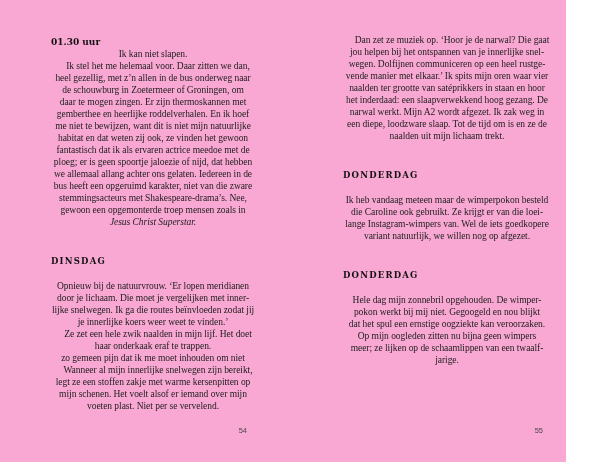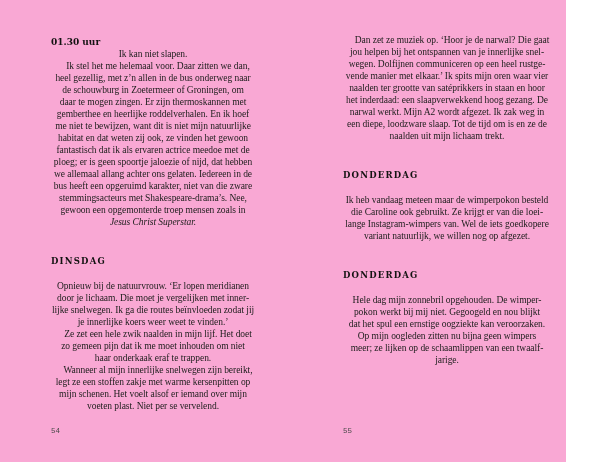--- a/index.html
+++ b/index.html
@@ -55,25 +55,25 @@
     line-height: 12px;
     letter-spacing: 1.2px;
     color: #141312;
     margin: 27px 0 13px 0;
     white-space: nowrap;
   }
 
   .pagenum {
     position: absolute;
     top: 426px;
-    font-family: Liberation Mono, monospace;
+    font-family: Liberation Sans, sans-serif;
     font-size: 7.5px;
     line-height: 10px;
     color: #4a4a4a;
-    text-align: left;
+    text-align: right;
   }
   .page.left .pagenum  { left: 51px; width: 196px; }
   .page.right .pagenum { left: 43px; width: 200px; }
 </style>
 </head>
 <body>
 
 <div class="spread">
   <div class="page left">
     <div class="content">
@@ -92,22 +92,22 @@
         <div class="line">bus heeft een opgeruimd karakter, niet van die zware</div>
         <div class="line">stemmingsacteurs met Shakespeare-drama’s. Nee,</div>
         <div class="line">gewoon een opgemonterde troep mensen zoals in</div>
         <div class="line italic">Jesus Christ Superstar.</div>
         <div class="section-heading">DINSDAG</div>
         <div class="line">Opnieuw bij de natuurvrouw. ‘Er lopen meridianen</div>
         <div class="line">door je lichaam. Die moet je vergelijken met inner-</div>
         <div class="line">lijke snelwegen. Ik ga die routes beïnvloeden zodat jij</div>
         <div class="line">je innerlijke koers weer weet te vinden.’</div>
         <div class="line indent">Ze zet een hele zwik naalden in mijn lijf. Het doet</div>
+        <div class="line">haar onderkaak eraf te trappen.</div>
         <div class="line">zo gemeen pijn dat ik me moet inhouden om niet</div>
-        <div class="line">haar onderkaak eraf te trappen.</div>
         <div class="line indent">Wanneer al mijn innerlijke snelwegen zijn bereikt,</div>
         <div class="line">legt ze een stoffen zakje met warme kersenpitten op</div>
         <div class="line">mijn schenen. Het voelt alsof er iemand over mijn</div>
         <div class="line">voeten plast. Niet per se vervelend.</div>
       </div>
     <div class="pagenum">54</div>
   </div>
   <div class="page right">
     <div class="content">
         <div class="line indent">Dan zet ze muziek op. ‘Hoor je de narwal? Die gaat</div>

